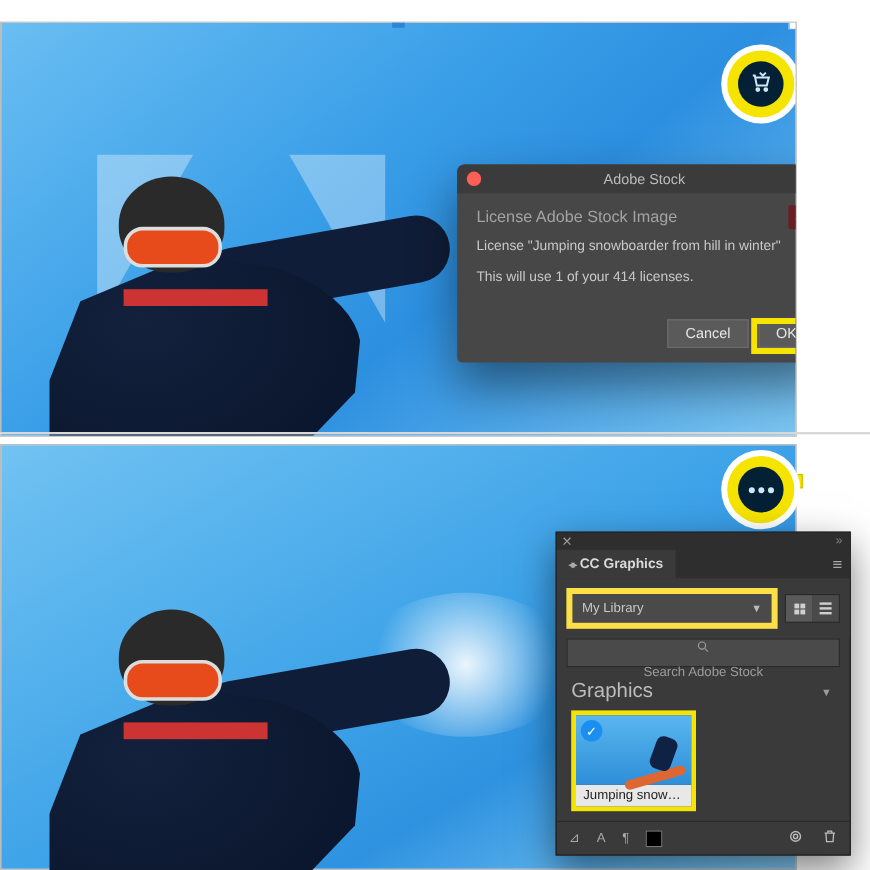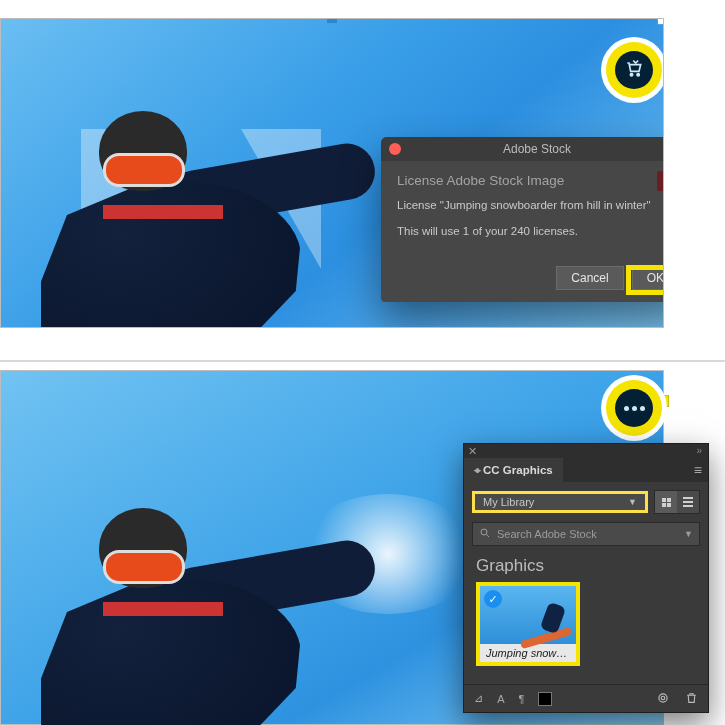--- a/index.html
+++ b/index.html
@@ -1,20 +1,20 @@
 <!DOCTYPE html>
 <html><head>
 <meta charset="utf-8">
 <style>
   * { box-sizing: border-box; margin: 0; padding: 0; }
   html, body { width: 725px; height: 725px; background: #fff; font-family: -apple-system, "Segoe UI", Arial, sans-serif; overflow: hidden; }
 
   
   .scene-top {
-    position: absolute; left: 0; top: 18px; width: 664px; height: 310px;
+    position: absolute; left: 0; top: 18px; width: 664px; height: 346px;
     background: linear-gradient(140deg,#6abef2 0%,#3a9fe8 40%,#2c8fe0 60%,#7cc6f2 100%);
     border: 1px solid #bdbdbd;
     overflow: hidden;
   }
   
   .scene-top::after {
     content:""; position:absolute; right:-6px; top:-6px; width:10px; height:10px;
     background:#fff; border:1px solid #4aa3e8;
   }
   .handle-top-mid { position:absolute; left:50%; top:-6px; transform:translateX(-50%); width:10px; height:10px; background:#2b86d6; border:1px solid #2b86d6; }
@@ -98,39 +98,39 @@
     color:#c8c8c8; font-size:11px;
   }
   .panel-top { height:14px; background:#2e2e2e; position:relative; }
   .panel-close { position:absolute; left:4px; top:1px; color:#999; font-size:11px; cursor:pointer; }
   .panel-dbl { position:absolute; right:6px; top:1px; color:#888; font-size:10px; }
   .tabrow { display:flex; background:#2e2e2e; height:24px; align-items:stretch; }
   .tab { padding:0 10px; display:flex; align-items:center; gap:4px; background:#3a3a3a; color:#d9d9d9; font-size:11.5px; font-weight:600; }
   .tab .arrows { font-size:9px; color:#aaa; letter-spacing:-2px; }
   .panel-menu { position:absolute; right:6px; top:18px; color:#a8a8a8; font-size:14px; cursor:pointer; }
   .panel-row1 { display:flex; gap:6px; padding:8px; align-items:center; background:#3a3a3a; }
-  .dropdown { flex:1; height:22px; background:#4a4a4a; border:3px solid #fde047; display:flex; align-items:center; padding:2px 8px; justify-content:space-between; cursor:pointer; }
+  .dropdown { flex:1; height:22px; background:#4a4a4a; border:5px solid #fde047; display:flex; align-items:center; padding:12px 8px; justify-content:space-between; cursor:pointer; }
   .dropdown .caret { font-size:9px; color:#bbb; }
   .view-toggle { display:flex; border:1px solid #2a2a2a; }
   .view-toggle div { width:22px; height:22px; background:#4a4a4a; display:flex; align-items:center; justify-content:center; cursor:pointer; color:#ccc; }
   .view-toggle div.active { background:#5a5a5a; }
   .grid-ico { display:grid; grid-template-columns:4px 4px; grid-template-rows:4px 4px; gap:1px; }
   .grid-ico i { background:#d0d0d0; }
   .list-ico { display:flex; flex-direction:column; gap:2px; }
   .list-ico i { width:10px; height:2px; background:#d0d0d0; }
-  .search { margin:0 8px; height:24px; background:#4a4a4a; border:1px solid #2a2a2a; display:flex; align-items:center; padding:0 6px; gap:6px; color:#9c9c9c; }
+  .search { margin:0 8px; height:24px; background:#4a4a4a; border:1px solid #2a2a2a; display:flex; align-items:center; padding:0 6px; gap:6px; color:#9c9c9c;flex-direction:column; }
   .search .caret { margin-left:auto; font-size:9px; }
   .section-label { padding:10px 12px 4px; color:#bcbcbc; font-size:17px; }
   .thumb-hl { margin:2px 12px; width:104px; border:4px solid #f5e400; }
   .thumb { background:linear-gradient(180deg,#5ab6f0 0%,#2e8fd8 100%); height:58px; position:relative; }
   .thumb .check { position:absolute; left:4px; top:4px; width:18px; height:18px; border-radius:50%; background:#1b8ff0; display:flex; align-items:center; justify-content:center; color:#fff; font-size:11px; }
   .thumb-boarder { position:absolute; right:8px; bottom:4px; width:46px; height:36px; }
   .thumb-boarder .b1 { position:absolute; right:6px; top:0; width:18px; height:28px; background:#0f2244; border-radius:6px; transform:rotate(20deg); }
   .thumb-boarder .bd { position:absolute; left:-2px; bottom:-2px; width:52px; height:8px; background:#d63; border-radius:4px; transform:rotate(-16deg); }
-  .thumb-label { background:#e8e8e8; color:#222; font-size:11px; padding:3px 6px; white-space:nowrap; overflow:hidden; text-overflow:ellipsis;font-style:italic; }
+  .thumb-label { background:#e8e8e8; color:#222; font-size:11px; padding:3px 6px; white-space:nowrap; overflow:hidden; text-overflow:ellipsis; }
   .panel-footer { position:absolute; left:0; right:0; bottom:0; height:28px; border-top:1px solid #2a2a2a; display:flex; align-items:center; padding:0 10px; gap:14px; color:#a8a8a8; }
   .panel-footer .sw { width:14px; height:14px; background:#000; border:1px solid #777; }
   .panel-footer .spacer { flex:1; }
 
   .sep-line { position:absolute; left:0; top:360px; width:725px; height:2px; background:#d8d8d8; }
 </style>
 </head>
 <body>
 
 <div class="scene-top">
@@ -169,21 +169,21 @@
 
   <div class="dialog">
     <div class="dlg-titlebar">
       <div class="traffic"></div>
       <span>Adobe Stock</span>
     </div>
     <div class="st-badge">St</div>
     <div class="dlg-body">
       <div class="dlg-h">License Adobe Stock Image</div>
       <div class="dlg-p">License "Jumping snowboarder from hill in winter"</div>
-      <div class="dlg-p" style="margin-top:8px">This will use 1 of your 240 licenses.</div>
+      <div class="dlg-p" style="margin-top:8px">This will use 1 of your 414 licenses.</div>
     </div>
     <div class="dlg-buttons">
       <button class="btn">Cancel</button>
       <button class="btn">OK</button>
     </div>
     <div class="ok-hl"></div>
   </div>
 </div>
 
 <div class="sep-line"></div>

